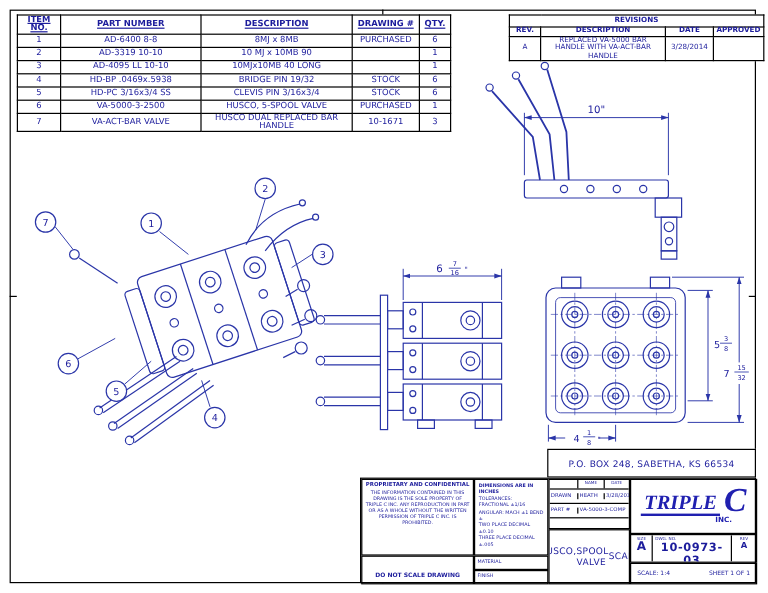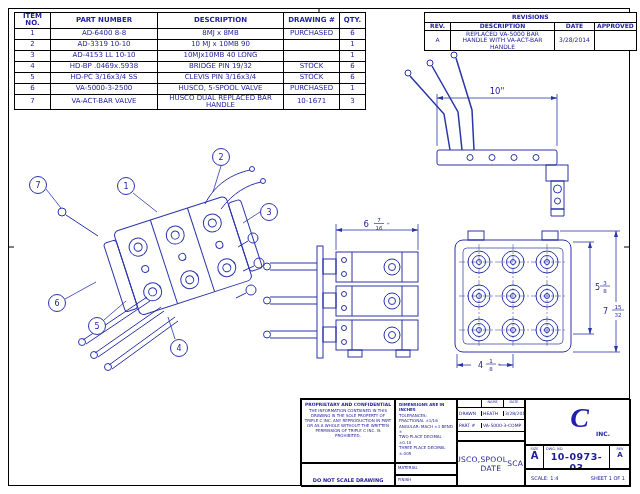--- a/index.html
+++ b/index.html
@@ -4,21 +4,21 @@
 <style>
   * { box-sizing: border-box; }
   html,body { margin:0; padding:0; width:640px; height:494px; background:#fff;
               font-family:"DejaVu Sans","Liberation Sans",sans-serif; }
   .sheet { position:relative; width:640px; height:494px; background:#fff; overflow:hidden; }
   .frame { position:absolute; left:8px; top:8px; width:622px; height:478px; border:1.5px solid #000; }
 
   table { border-collapse:collapse; }
   .bom { position:absolute; left:14px; top:12px; color:#1c1c9c; font-size:7px; background:#fff; }
   .bom th,.bom td { border:1px solid #000; padding:0 2px; text-align:center; height:11px; line-height:1.05; }
-  .bom th { font-weight:bold; }
+  .bom th { font-weight:bold;text-decoration:underline; }
   .rev-table { position:absolute; left:424px; top:12px; color:#1c1c9c; font-size:6px; background:#fff; }
   .rev-table th,.rev-table td { border:1px solid #000; padding:0 2px; text-align:center; line-height:1.1; }
   .rev-title { font-weight:bold; height:10px; }
   .rev-row td { height:20px; }
 
   svg.views { position:absolute; left:0; top:0; }
   svg text { font-family:"DejaVu Sans","Liberation Sans",sans-serif; fill:#1c1c9c; }
 
   .pobox { position:absolute; left:456px; top:374px; width:174px; height:24px; border:1px solid #000;
            display:flex; align-items:center; justify-content:center; font-size:7.5px; letter-spacing:.3px;
@@ -330,42 +330,42 @@
           <text x="38" y="188" text-anchor="middle" font-size="8" stroke="none" fill="#1c1c9c">7</text>
         </g>
       </g>
     </g>
   </svg>
 
   <table class="bom">
     <tbody>
         <tr>
       <th style="width:36px">ITEM NO.</th>
-      <th style="width:107px">PART NUMBER</th>
+      <th style="width:117px">PART NUMBER</th>
       <th style="width:126px">DESCRIPTION</th>
       <th style="width:56px">DRAWING #</th>
       <th style="width:26px">QTY.</th>
     </tr>
     <tr>
       <td>1</td>
       <td>AD-6400 8-8</td>
       <td>8MJ x 8MB</td>
       <td>PURCHASED</td>
       <td>6</td>
     </tr>
     <tr>
       <td>2</td>
       <td>AD-3319 10-10</td>
       <td>10 MJ x 10MB 90</td>
       <td></td>
       <td>1</td>
     </tr>
     <tr>
       <td>3</td>
-      <td>AD-4153 LL 10-10</td>
+      <td>AD-4095 LL 10-10</td>
       <td>10MJx10MB 40 LONG</td>
       <td></td>
       <td>1</td>
     </tr>
     <tr>
       <td>4</td>
       <td>HD-BP .0469x.5938</td>
       <td>BRIDGE PIN 19/32</td>
       <td>STOCK</td>
       <td>6</td>
@@ -407,20 +407,21 @@
     </tr>
     <tr class="rev-row">
       <td>A</td>
       <td>REPLACED VA-5000 BAR HANDLE WITH VA-ACT-BAR HANDLE</td>
       <td>3/28/2014</td>
       <td></td>
     </tr>
   </tbody>
     </table>
 
+  <div class="pobox">P.O. BOX 248,  SABETHA, KS  66534</div>
 
   <div class="tb">
     <div class="cell prop" style="left:0;top:0;width:94px;height:64px;">
       <div class="prop-title">PROPRIETARY AND CONFIDENTIAL</div>
       <div class="prop-text">THE INFORMATION CONTAINED IN THIS DRAWING IS THE SOLE PROPERTY OF TRIPLE C INC.  ANY REPRODUCTION IN PART OR AS A WHOLE WITHOUT THE WRITTEN PERMISSION OF TRIPLE C INC. IS PROHIBITED.</div>
     </div>
     <div class="cell dns" style="left:0;top:64px;width:94px;height:24px;">DO NOT SCALE DRAWING</div>
 
     <div class="cell tol" style="left:94px;top:0;width:62px;height:64px;">
       <div class="first">DIMENSIONS ARE IN INCHES</div>
@@ -445,26 +446,27 @@
         <div class="ng-c3">3/28/2014</div>
       </div>
       <div class="ng-row ng-data">
         <div class="ng-c1">PART #</div>
         <div class="ng-c23">VA-5000-3-COMP</div>
       </div>
       <div class="ng-row ng-blank"></div>
     </div>
     <div class="cell title-cell" style="left:156px;top:42px;width:68px;height:46px;">
       <div>HUSCO, 3</div>
-      <div>SPOOL DATE</div>
+      <div>SPOOL VALVE</div>
       <div>SCALE</div>
     </div>
 
     <div class="cell logo-cell" style="left:224px;top:0;width:106px;height:46px;">
       <div class="logo">
+        <span class="t">TRIPLE</span>
         <span class="c">C</span>
       </div>
       <div class="logo-inc">INC.</div>
     </div>
     <div class="cell dwg-row" style="left:224px;top:46px;width:106px;height:24px;">
       <div class="size-box">
         <span class="lbl">SIZE</span>
         <span class="big">A</span>
       </div>
       <div class="dwg-box">

